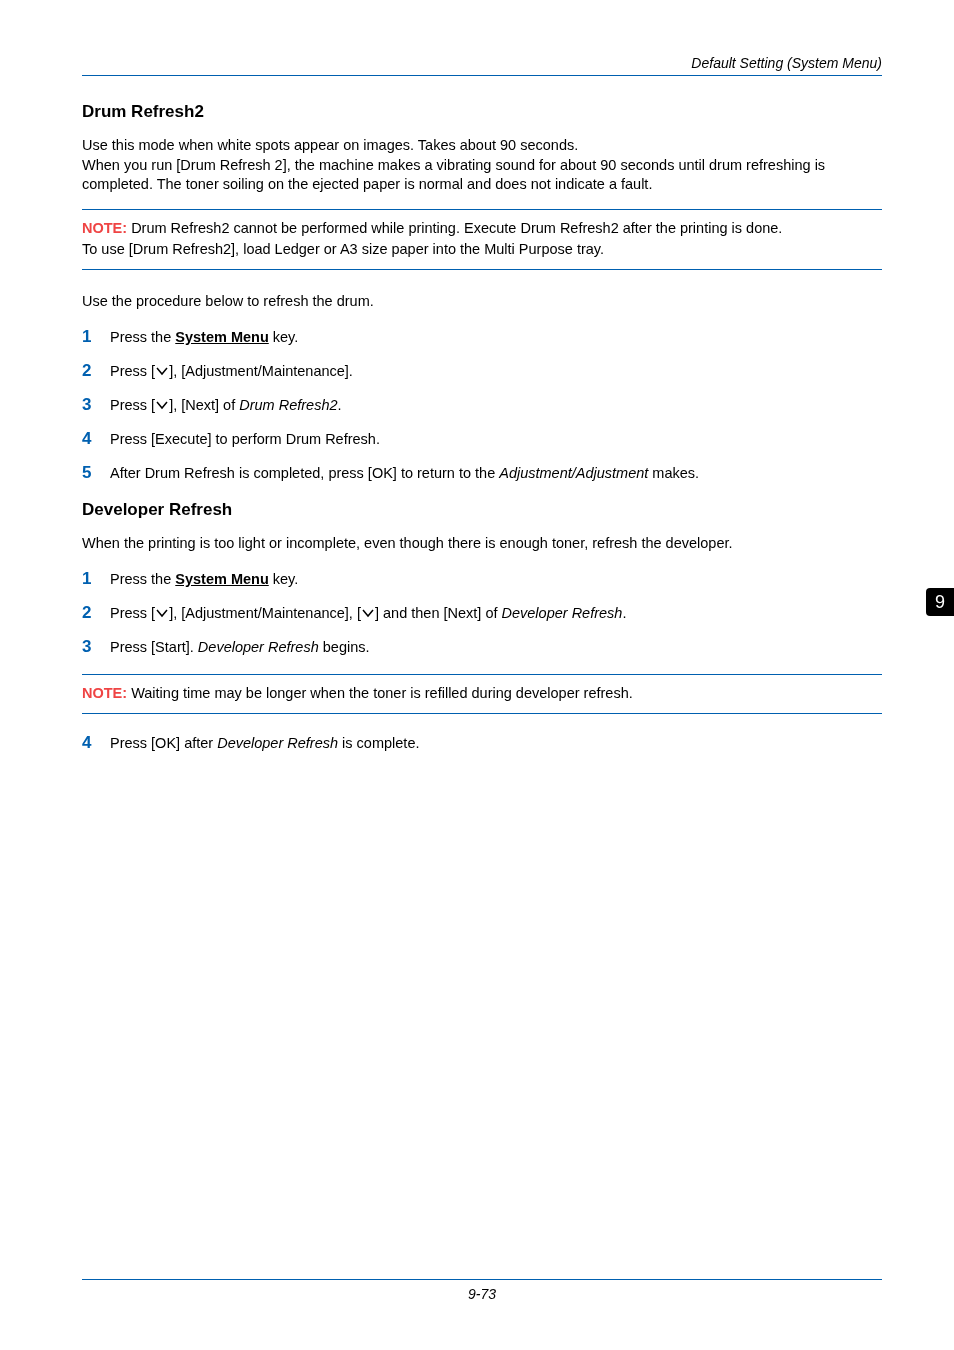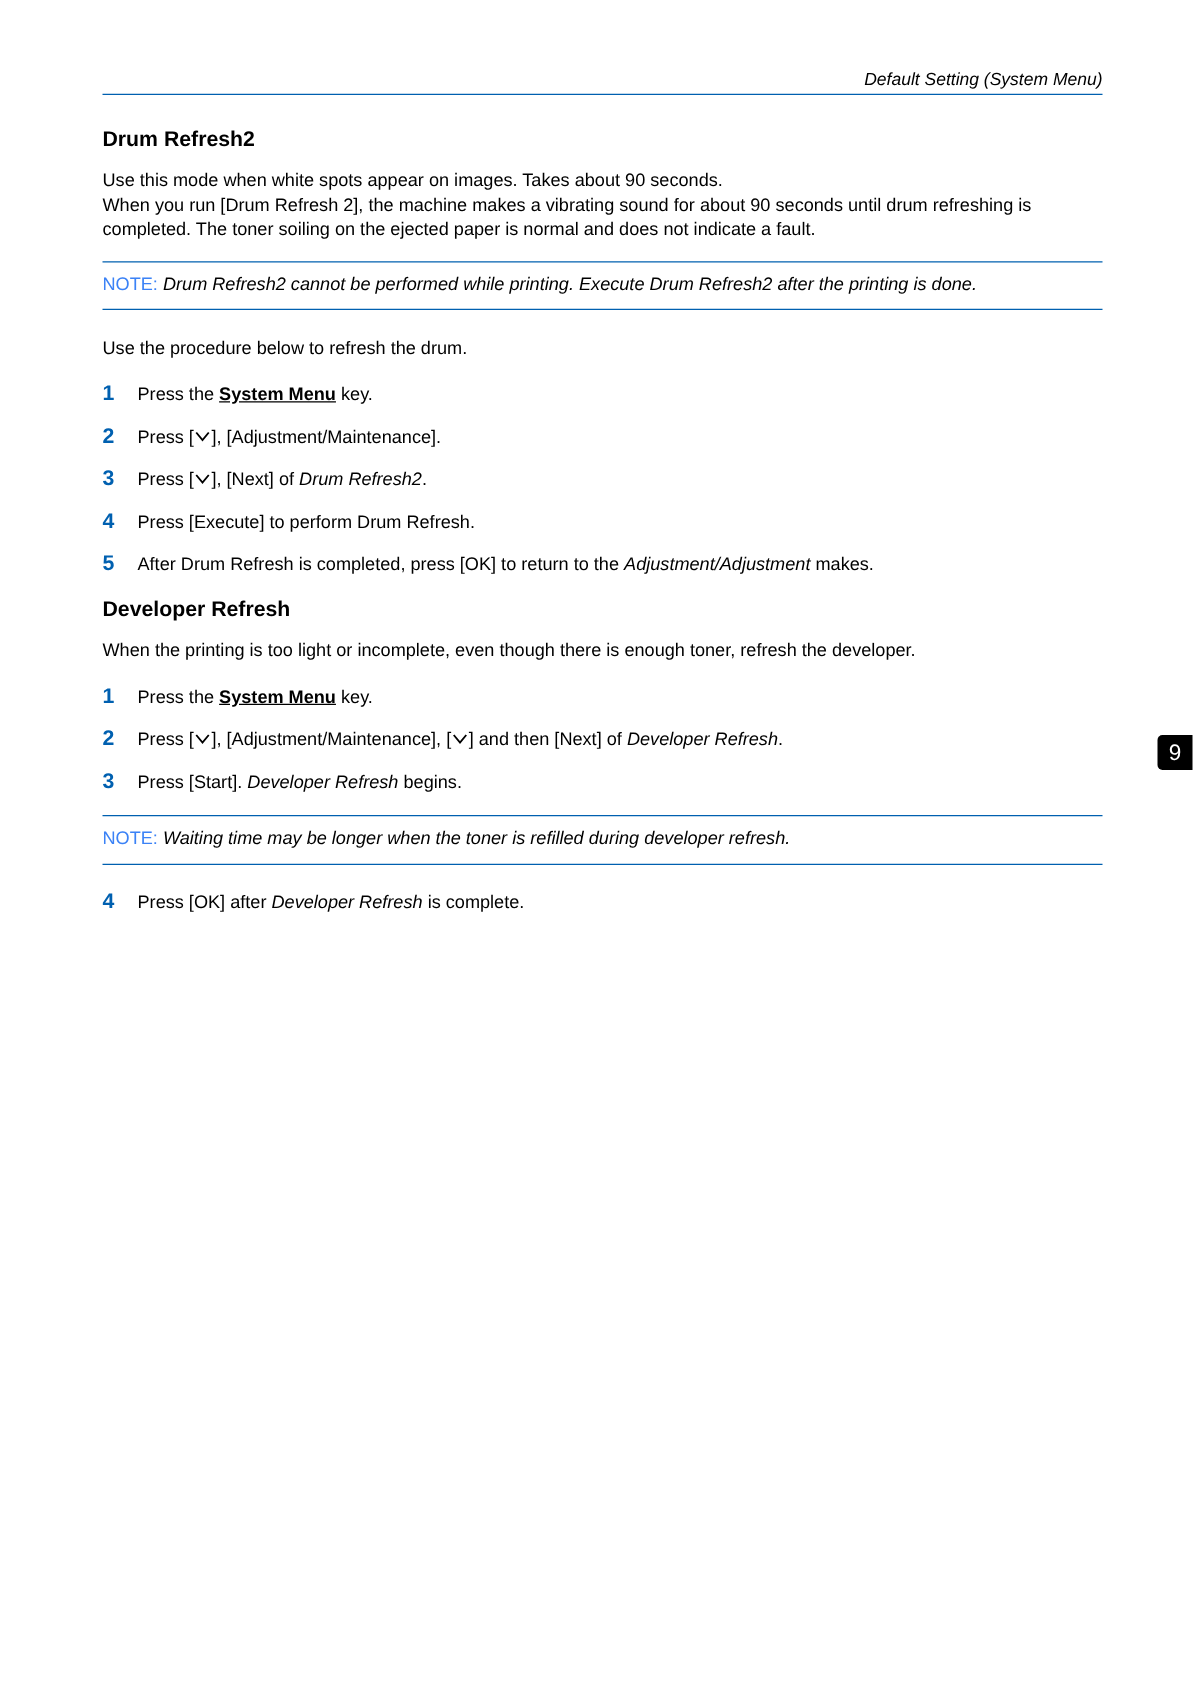--- a/index.html
+++ b/index.html
@@ -35,27 +35,26 @@
     margin-bottom: 14px;
   }
   .note-box {
     border-top: 1px solid #0060b0;
     border-bottom: 1px solid #0060b0;
     padding: 8px 0;
     margin-bottom: 22px;
     line-height: 1.5;
   }
   .note-label {
-    color: #3b82f6;
-    font-weight: normal;
+    color: #ef4444;
+    font-weight: bold;
     display: inline;
   }
   .note-text {
     display: inline;
-    font-style: italic;
   }
   ol.steps {
     list-style: none;
     padding: 0;
     margin: 0 0 16px 0;
   }
   ol.steps li {
     display: flex;
     align-items: baseline;
     margin-bottom: 12px;
@@ -115,20 +114,21 @@
 
   <div class="header-line">Default Setting (System Menu)</div>
 
   <div class="section-heading">Drum Refresh2</div>
 
   <div class="para" style="white-space: pre-line;">Use this mode when white spots appear on images. Takes about 90 seconds.
 When you run [Drum Refresh 2], the machine makes a vibrating sound for about 90 seconds until drum refreshing is completed. The toner soiling on the ejected paper is normal and does not indicate a fault.</div>
 
   <div class="note-box">
     <span class="note-label">NOTE:</span><span class="note-text"> Drum Refresh2 cannot be performed while printing. Execute Drum Refresh2 after the printing is done.</span><br>
+    <span class="note-text">To use [Drum Refresh2], load Ledger or A3 size paper into the Multi Purpose tray.</span>
   </div>
 
   <div class="para">Use the procedure below to refresh the drum.</div>
 
   <ol class="steps">
     <li>
       <span class="step-num">1</span>
       <span class="step-body">
         <span>Press the </span><span class="bold-inline">System Menu</span><span> key.</span>
       </span>
@@ -198,14 +198,15 @@
     <li>
       <span class="step-num">4</span>
       <span class="step-body">
         <span>Press [OK] after </span><span class="italic-inline">Developer Refresh</span><span> is complete.</span>
       </span>
     </li>
   </ol>
 
   <div class="side-tab">9</div>
 
+  <div class="footer">9-73</div>
 
 </div>
 
 </body></html>

